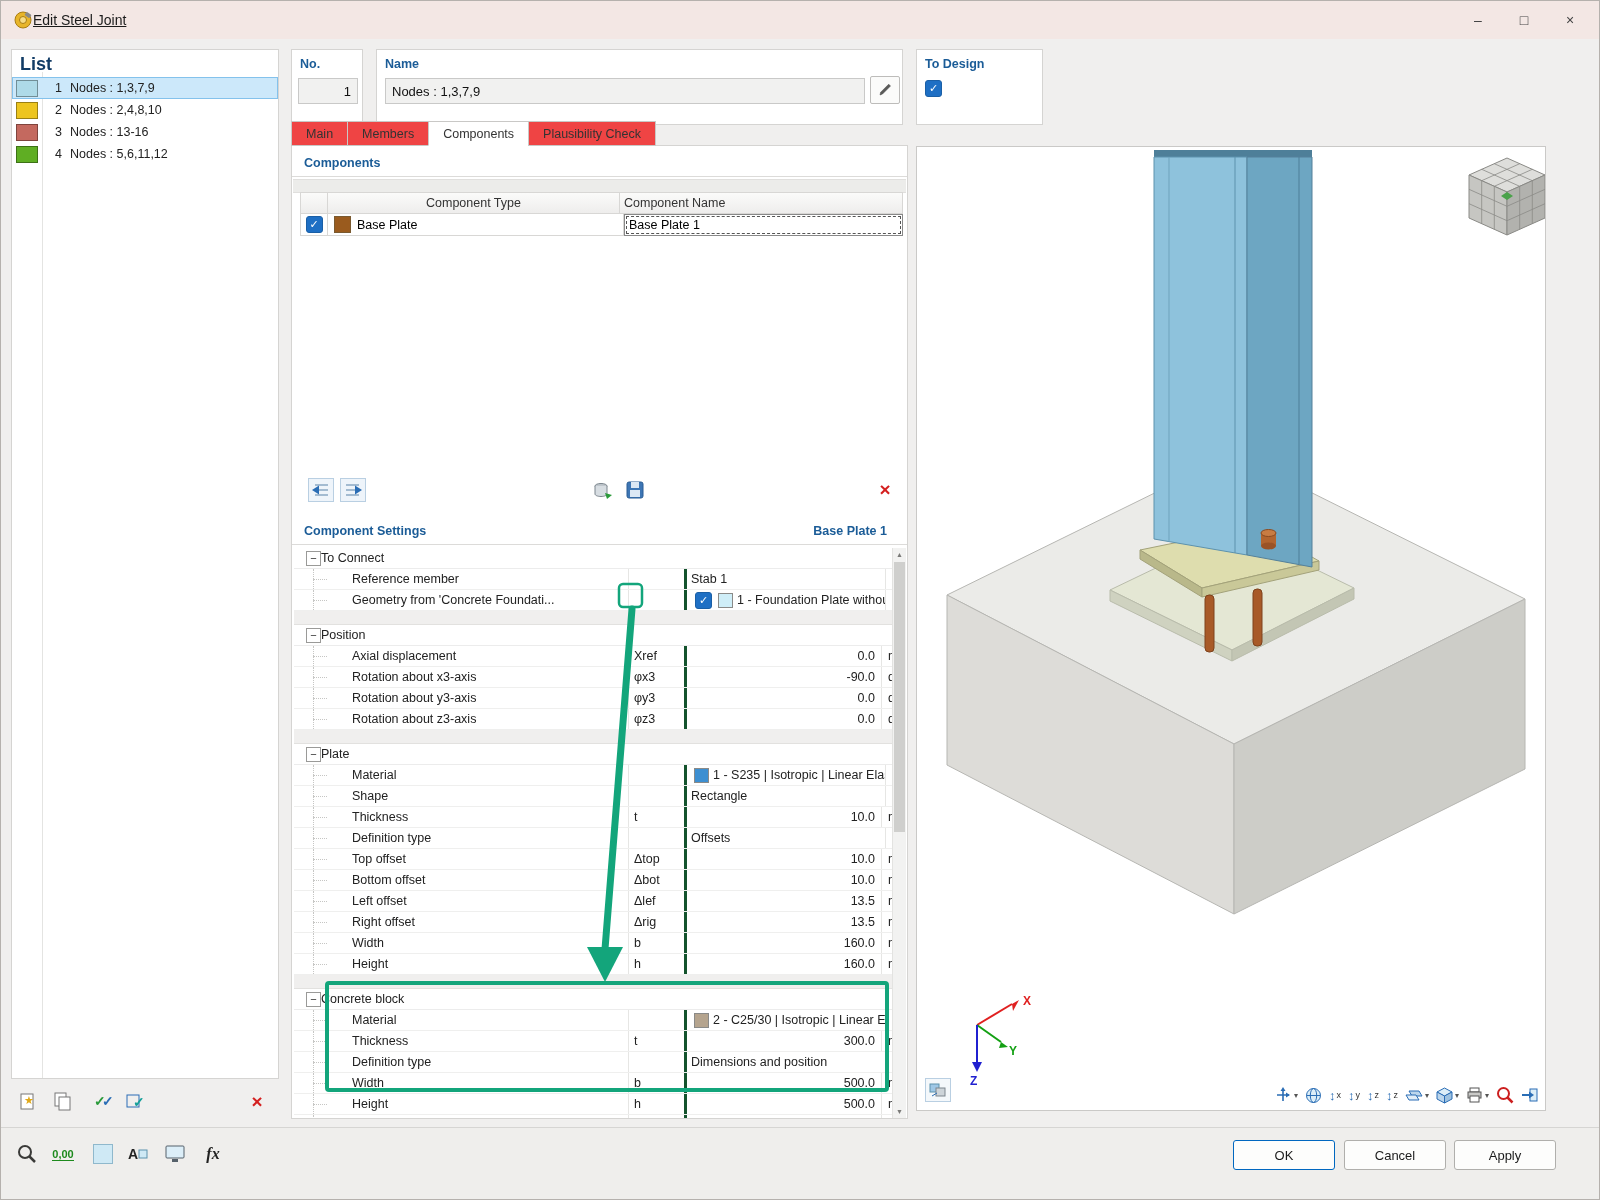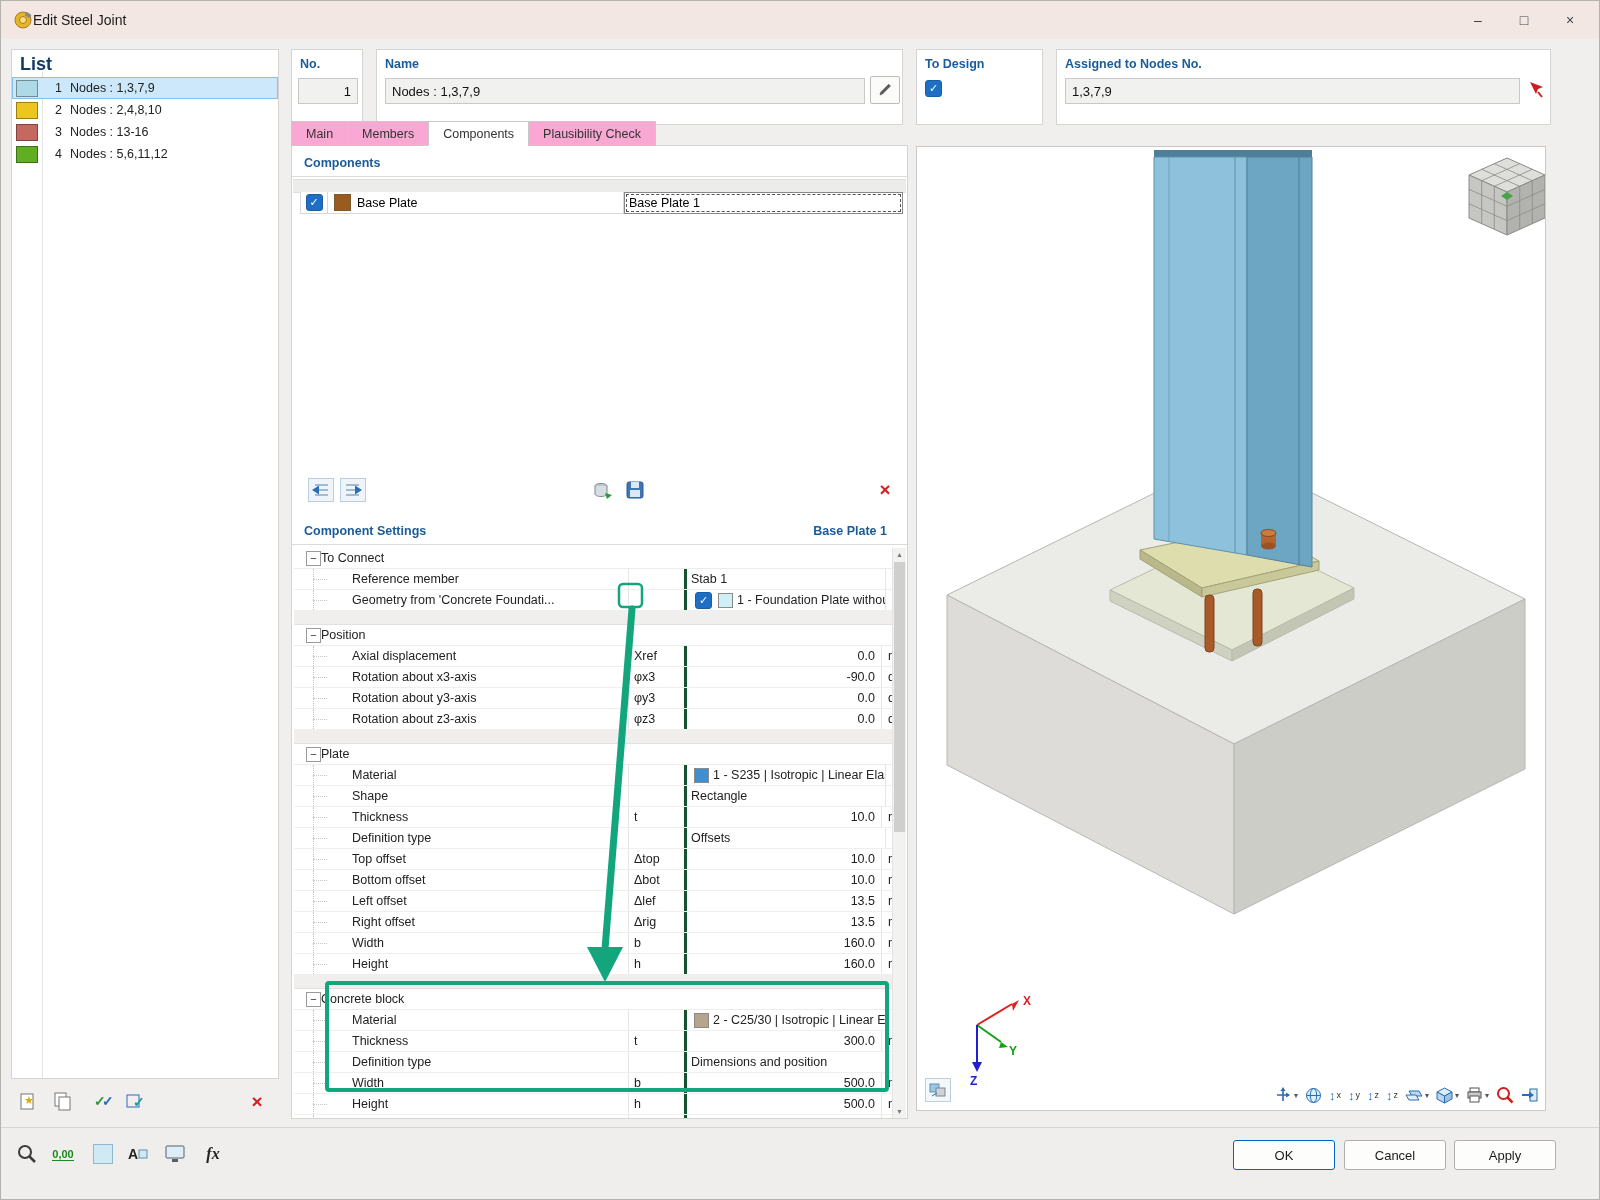--- a/index.html
+++ b/index.html
@@ -1,20 +1,20 @@
 <!DOCTYPE html>
 <html><head>
 <meta charset="utf-8">
 <style>
   html,body{margin:0;padding:0;background:#dcdcdc;font-family:"Liberation Sans",sans-serif;}
   #win{position:relative;width:1600px;height:1200px;background:#f0efee;border:1px solid #b5b1ad;overflow:hidden;box-sizing:border-box;}
   .abs{position:absolute;box-sizing:border-box;}
   
   #titlebar{left:0;top:0;width:1600px;height:38px;background:#f3e7e4;display:flex;align-items:center;}
-  #titlebar .title{font-size:14px;color:#1b1b1b;margin-left:8px;}
+  #titlebar .title{font-size:14px;color:#1b1b1b;margin-left:8px;text-decoration:underline;}
   .winbtn{width:46px;height:38px;display:flex;align-items:center;justify-content:center;font-size:14px;color:#444;}
   #win-controls{position:absolute;right:8px;top:0;display:flex;}
   
   .panel{background:#fff;border:1px solid #d5d4d2;}
   .bluelabel{color:#1b5c97;font-weight:bold;font-size:12.5px;}
   .field{background:#f1f1f0;border:1px solid #c9c9c8;height:26px;font-size:13px;color:#111;padding:0 6px;font-family:"Liberation Sans",sans-serif;box-sizing:border-box;}
   .cb{display:inline-flex;align-items:center;justify-content:center;background:#1e6fc4;border:1px solid #1a5fa6;border-radius:3px;color:#fff;}
   .cb::after{content:"\2713";font-size:11px;line-height:1;}
   .cb17{width:17px;height:17px;}
   .cb15{width:15px;height:15px;}
@@ -26,21 +26,21 @@
   #list-panel::before{content:"";position:absolute;left:30px;top:22px;bottom:0;border-left:1px solid #e4e4e2;}
   #list-header{padding:4px 8px 2px 8px;font-size:18px;}
   .list-item{display:flex;align-items:center;height:22px;font-size:12.5px;color:#222;position:relative;}
   .list-item .swatch-cell{width:30px;display:flex;justify-content:center;flex:none;}
   .list-item .swatch{width:20px;height:15px;border:1px solid rgba(0,0,0,.35);}
   .list-item .li-num{width:16px;text-align:right;margin-left:4px;flex:none;}
   .list-item .li-label{margin-left:8px;white-space:nowrap;overflow:hidden;}
   .list-item.selected{background:#cce8fa;outline:1px solid #84c2ec;outline-offset:-1px;}
   
   #tabs{left:290px;top:120px;display:flex;height:25px;z-index:5;}
-  .tab{padding:0 14px;display:flex;align-items:center;font-size:12.5px;color:#333;background:#f9a8d4;border:1px solid #c9c8c6;border-right:none;}
+  .tab{padding:0 14px;display:flex;align-items:center;font-size:12.5px;color:#333;background:#ef4444;border:1px solid #c9c8c6;border-right:none;}
   .tab:last-child{border-right:1px solid #c9c8c6;}
   .tab.active{background:#fff;border-bottom:1px solid #fff;position:relative;z-index:6;}
   
   #content-panel{left:290px;top:144px;width:617px;height:974px;}
   .section-title{font-size:12.5px;}
   .hline{position:absolute;left:0;right:0;border-top:1px solid #dcdbd9;}
   #comp-band{position:absolute;left:1px;right:1px;top:33px;height:12px;background:#ececea;border-top:1px solid #e0dfdd;border-bottom:1px solid #e0dfdd;}
   
   #comp-table{position:absolute;left:8px;top:46px;width:603px;font-size:12.5px;}
   .ct-row{display:flex;height:22px;align-items:stretch;}
@@ -187,44 +187,39 @@
         <path d="M3 13l2.5-1 8-8-1.8-1.8-8 8L3 13z" fill="#5a5a58" stroke="#444" stroke-width="0.5"></path>
       </svg>
     </div>
   </div>
 
   <div class="abs panel hdr-box" style="left:915px;width:127px">
     <div class="bluelabel" style="margin:7px 0 0 8px">To Design</div>
     <span class="abs cb cb17" style="left:8px;top:30px"></span>
   </div>
 
-  <div class="abs panel hdr-box" style="left:1055px;width:495px">
-    <div class="bluelabel" style="margin:7px 0 0 8px">Assigned to Nodes No.</div>
-    <input class="abs field" style="left: 8px; top: 28px; width: 455px;" value="1,3,7,9">
-    <div class="abs iconbtn" style="left:465px;top:26px;width:26px;height:28px">
-      <svg width="18" height="18">
-        <path d="M4 1l6 12 2-5 5-2z" fill="#cc1f1f"></path>
-        <path d="M12 11l4 5" stroke="#cc1f1f" stroke-width="2"></path>
-      </svg>
-    </div>
-  </div>
 
   <div class="abs" id="tabs">
     <div class="tab">Main</div>
     <div class="tab">Members</div>
     <div class="tab active">Components</div>
     <div class="tab">Plausibility Check</div>
   </div>
 
   <div class="abs panel" id="content-panel">
     <div class="bluelabel section-title abs" style="left:12px;top:10px">Components</div>
     <div class="hline" style="top:30px"></div>
     <div id="comp-band"></div>
 
     <div id="comp-table">
+      <div class="ct-row ct-head">
+        <div class="ct-cell c-cb"></div>
+        <div class="ct-cell c-type">Component Type</div>
+        <div class="ct-cell c-name">Component Name</div>
+      </div>
       <div class="ct-row ct-body">
         <div class="ct-cell c-cb">
             <span class="cb cb15"></span>
           </div>
         <div class="ct-cell c-type">
           <span class="type-swatch"></span>
           <span>Base Plate</span>
         </div>
         <div class="ct-cell c-name">
           <span>Base Plate 1</span>

